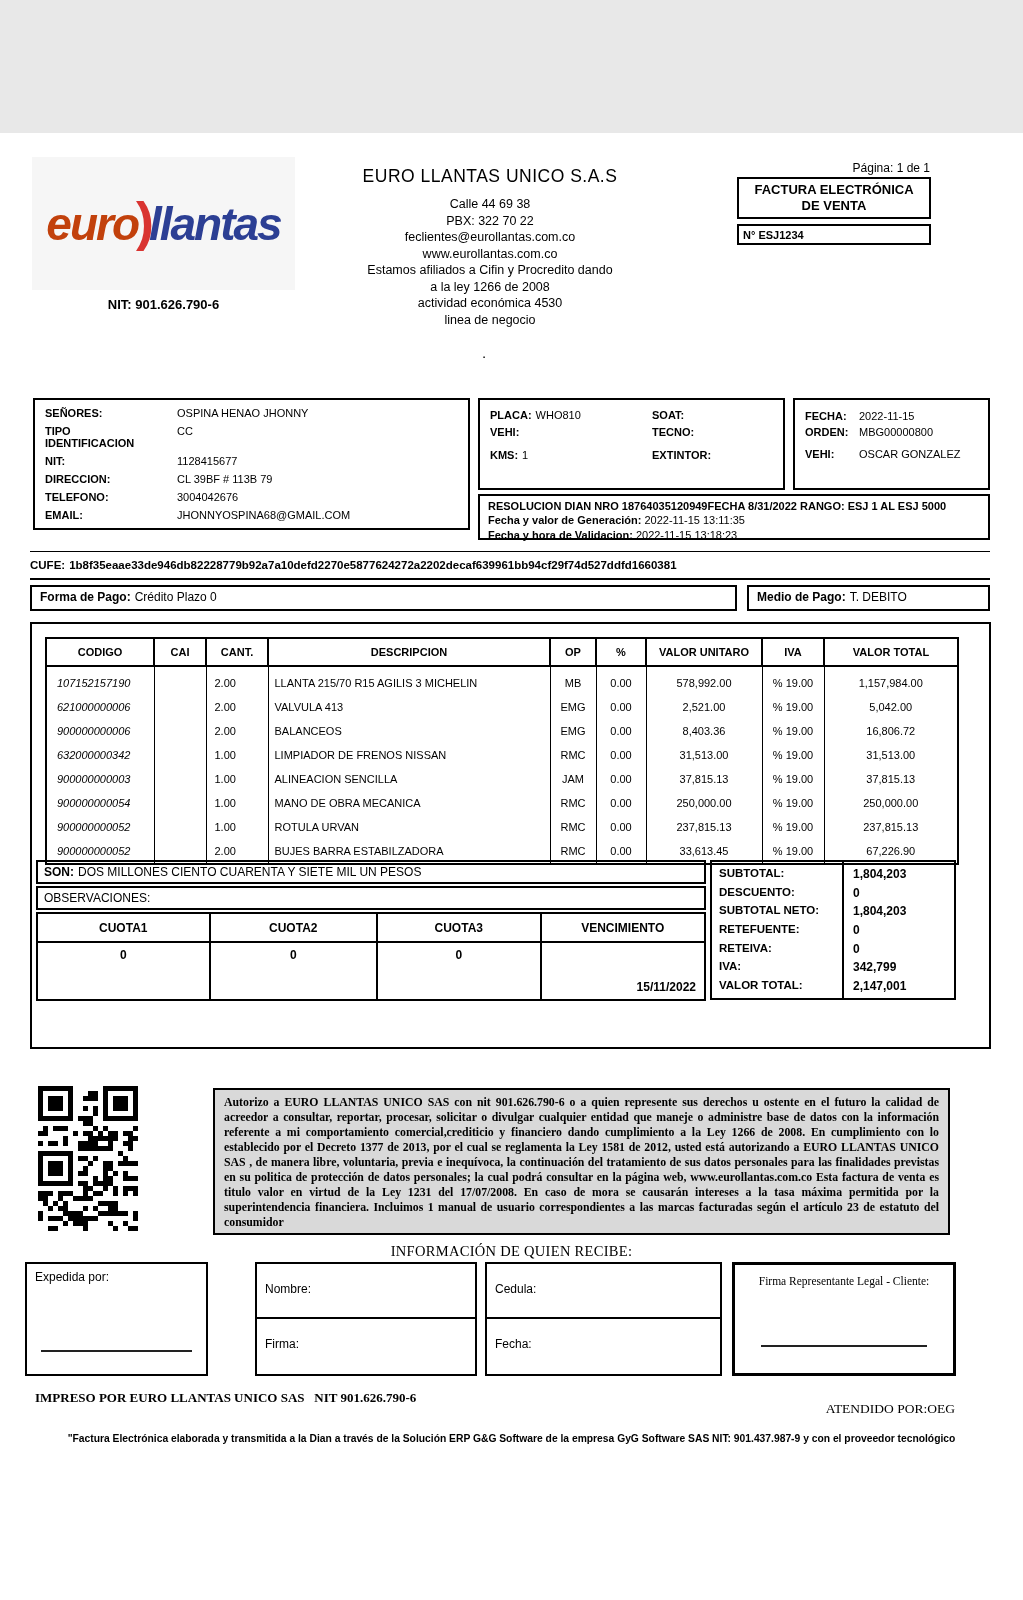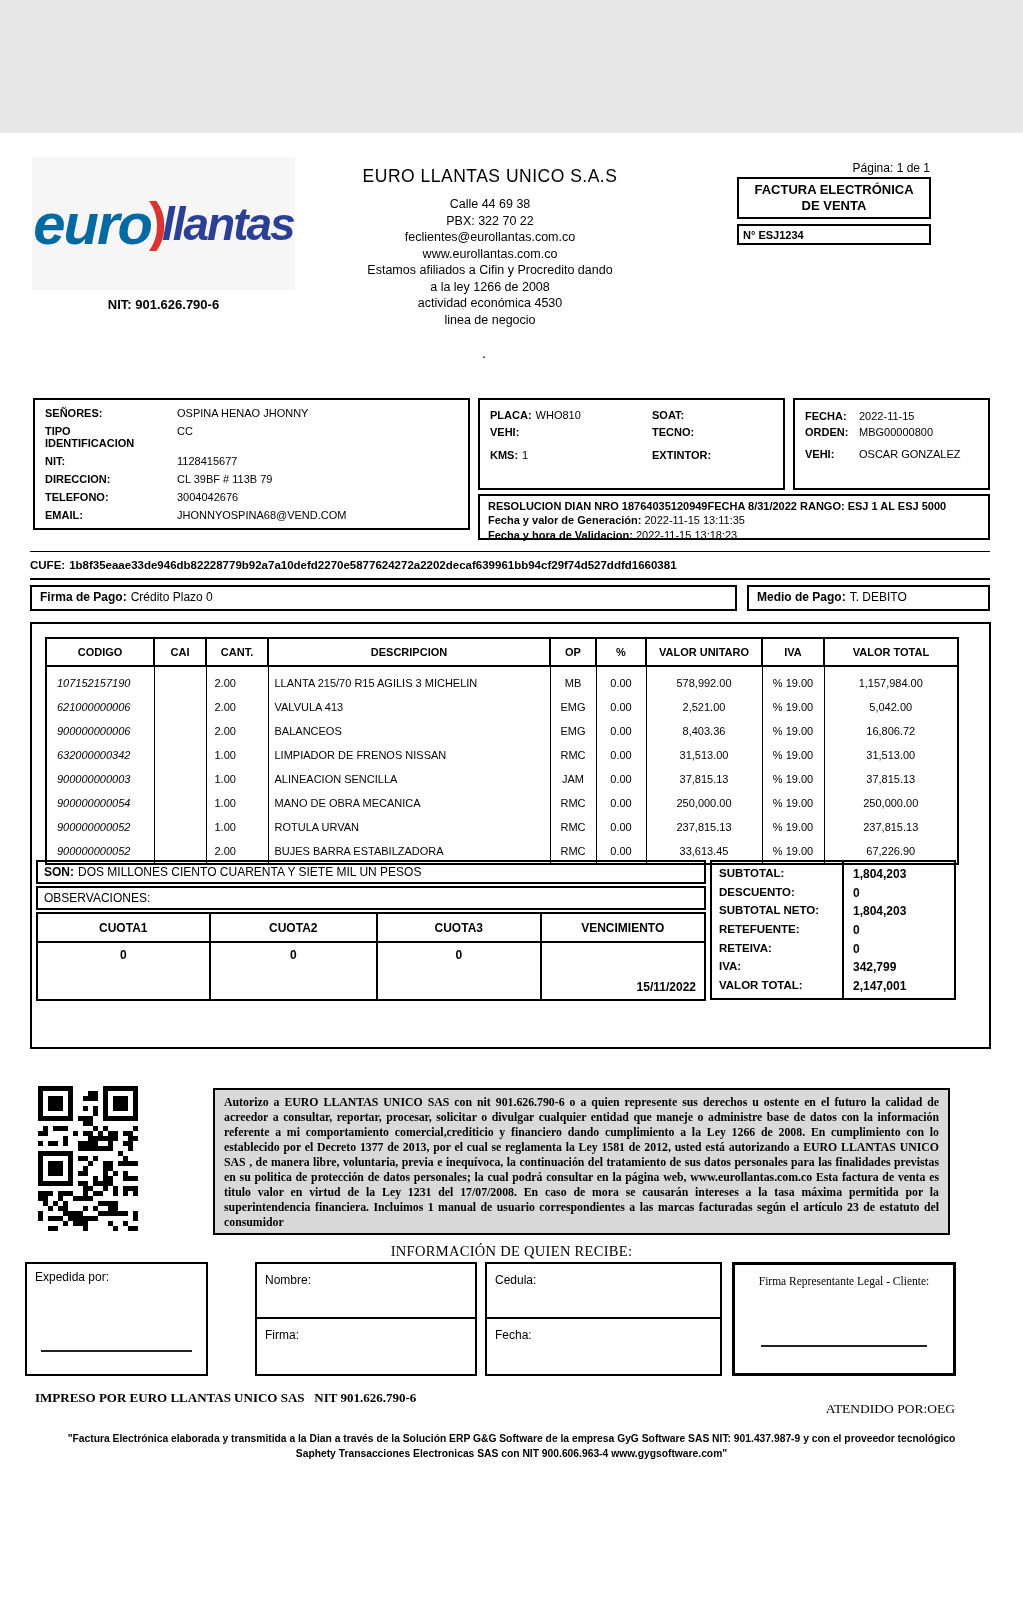--- a/index.html
+++ b/index.html
@@ -3,21 +3,21 @@
 <meta charset="utf-8">
 <style>
   html,body{margin:0;padding:0;background:#fff;}
   #page{position:relative;width:1023px;height:1600px;background:#fff;
         font-family:"Liberation Sans",sans-serif;color:#000;overflow:hidden;}
   .band{position:absolute;left:0;top:0;width:1023px;height:133px;background:#e8e8e8;}
   
   .logo-box{position:absolute;left:32px;top:157px;width:263px;height:133px;background:#f6f6f6;
             display:flex;align-items:center;justify-content:center;}
   .lg{font-style:italic;font-weight:bold;letter-spacing:-2px;}
-  .lg-euro{font-size:58px;color:#0369a1;}
+  .lg-euro{font-size:46px;color:#c2410c;}
   .lg-paren{font-size:54px;color:#d93431;font-weight:bold;margin:0 -5px 0 -2px;transform:translateY(-3px);display:inline-block;}
   .lg-llantas{font-size:46px;color:#2c3f94;}
   .nit{position:absolute;left:32px;top:297px;width:263px;text-align:center;font-weight:bold;font-size:13px;}
   
   .company{position:absolute;left:285px;top:166px;width:410px;text-align:center;}
   .cname{font-size:17.5px;letter-spacing:.5px;margin-bottom:9px;}
   .cline{font-size:12.5px;line-height:16.5px;}
   .dot{position:absolute;left:482px;top:344px;font-size:15px;}
   
   .pagina{position:absolute;left:740px;top:161px;width:190px;text-align:right;font-size:12px;}
@@ -98,21 +98,21 @@
         border:2px solid #000;box-sizing:border-box;padding:5px 9px;
         font-family:"Liberation Serif",serif;font-weight:bold;font-size:11.8px;line-height:15px;text-align:justify;}
   .info-title{position:absolute;left:0;top:1243px;width:1023px;text-align:center;
               font-family:"Liberation Serif",serif;font-size:14.5px;letter-spacing:.3px;}
   
   .rb{position:absolute;top:1262px;height:114px;border:2px solid #000;box-sizing:border-box;font-size:12px;}
   .rb1{left:25px;width:183px;padding:6px 8px;}
   .rb2{left:255px;width:222px;}
   .rb3{left:485px;width:237px;}
   .rb4{left:732px;width:224px;border-width:3px;text-align:center;padding-top:9px;box-sizing:border-box;}
-  .half{height:50%;box-sizing:border-box;padding:9px 8px;}
+  .half{height:50%;box-sizing:border-box;padding:18px 8px;}
   .hb{border-bottom:2px solid #000;}
   .uline{position:absolute;border-bottom:2px solid #222;}
   .u1{left:14px;right:14px;bottom:22px;}
   .u4{left:26px;right:26px;bottom:26px;}
   .serif-lbl{font-family:"Liberation Serif",serif;font-size:11.5px;}
   
   .impreso{position:absolute;left:35px;top:1390px;font-family:"Liberation Serif",serif;font-weight:bold;font-size:13px;white-space:pre;}
   .atendido{position:absolute;right:68px;top:1401px;font-family:"Liberation Serif",serif;font-size:13.5px;}
   .quote{position:absolute;left:0;top:1431px;width:1023px;text-align:center;font-weight:bold;font-size:10.3px;line-height:15px;}
 </style>
@@ -162,21 +162,21 @@
       <div class="crow">
         <span class="clbl"><span>DIRECCION:</span></span>
         <span class="cval">CL 39BF # 113B 79</span>
       </div>
       <div class="crow">
         <span class="clbl"><span>TELEFONO:</span></span>
         <span class="cval">3004042676</span>
       </div>
       <div class="crow">
         <span class="clbl"><span>EMAIL:</span></span>
-        <span class="cval">JHONNYOSPINA68@VEND.COM</span>
+        <span class="cval">JHONNYOSPINA68@GMAIL.COM</span>
       </div>
     </div>
 
   <div class="vehbox">
     <div id="veh-left">
         <div class="vrow"><span class="vlbl">PLACA:</span><span class="vval">WHO810</span></div>
         <div class="vrow"><span class="vlbl">VEHI:</span><span class="vval"></span></div>
         <div class="vrow"><span class="vlbl">KMS:</span><span class="vval">1</span></div>
       </div>
     <div id="veh-right">
@@ -209,21 +209,21 @@
     <div class="resl">
       <b>Fecha y hora de Validacion:</b><span>2022-11-15 13:18:23</span>
     </div>
   </div>
 
   <div class="cufe">
     <span class="cufel">CUFE:</span><span>1b8f35eaae33de946db82228779b92a7a10defd2270e5877624272a2202decaf639961bb94cf29f74d527ddfd1660381</span>
   </div>
 
   <div class="paybox pb1">
-    <b>Firma de Pago:</b><span>Crédito Plazo 0</span>
+    <b>Forma de Pago:</b><span>Crédito Plazo 0</span>
   </div>
   <div class="paybox pb2">
     <b>Medio de Pago:</b><span>T. DEBITO</span>
   </div>
 
   <div class="main">
     <table class="items">
       <colgroup>
         <col style="width:108px">
           <col style="width:52px">
@@ -689,15 +689,14 @@
   </div>
   <div class="rb rb4">
     <span class="serif-lbl">Firma Representante Legal - Cliente:</span>
     <div class="uline u4"></div>
   </div>
 
   <div class="impreso">IMPRESO POR EURO LLANTAS UNICO SAS   NIT 901.626.790-6</div>
   <div class="atendido">ATENDIDO POR:OEG</div>
   <div class="quote">
     <div>"Factura Electrónica elaborada y transmitida a la Dian a través de la Solución ERP G&amp;G Software de la empresa GyG Software SAS NIT: 901.437.987-9 y con el proveedor tecnológico</div>
-    <div>Saphety Transacciones Electronicas  SAS con NIT 900.606.963-4   www.gygsoftware.com"</div>
   </div>
 </div>
 
 </body></html>

